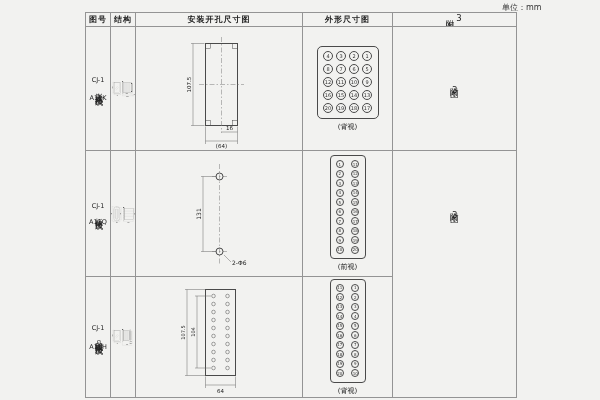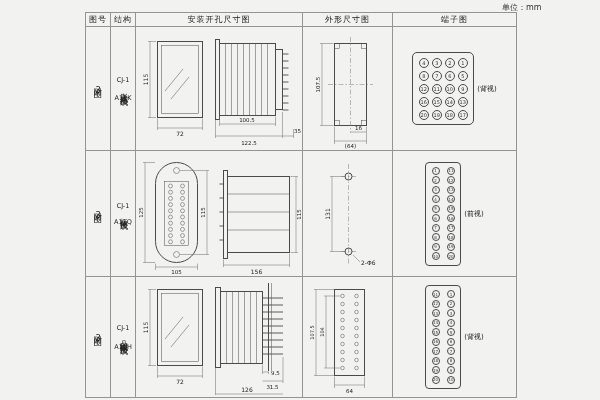--- a/index.html
+++ b/index.html
@@ -21,26 +21,26 @@
     border:1px solid #949494;
   }
   .cell {
     border-right:1px solid #949494;
     border-bottom:1px solid #949494;
     display:flex; align-items:center; justify-content:center;
     overflow:hidden;
   }
   .cell:nth-child(5n) { border-right:none; }
   .cell:nth-last-child(-n+5) { border-bottom:none; }
-  .head { font-size:8px; letter-spacing:1px; white-space:nowrap; }
+  .head { font-size:8px; letter-spacing:1px; white-space:nowrap;font-weight:bold; }
   .vtext { writing-mode:vertical-lr; text-orientation:upright; font-size:8.5px; letter-spacing:2px; line-height:1; }
   .struct { flex-direction:column; gap:2px; padding:5px 0; }
   .struct .vtext { font-size:8px; letter-spacing:1px; }
   .model,.code { font-size:6.5px; white-space:nowrap; }
-  .term { flex-direction:row; gap:3px; }
+  .term { flex-direction:column; gap:3px; }
   .term-box { border:1px solid #4a4a4a; display:grid; justify-content:center; align-content:center; background:transparent; }
   .g4 { border-radius:5px; grid-template-columns:repeat(4,11px); grid-auto-rows:11px; gap:2px; padding:4px 5px; }
   .g2 { border-radius:4px; grid-template-columns:repeat(2,8.5px); grid-template-rows:repeat(10,8.5px); grid-auto-flow:column; gap:1px 7px; padding:4px 5px; }
   .tcirc {
     border:1px solid #4a4a4a; border-radius:50%;
     width:10px; height:10px; margin:auto;
     display:flex; align-items:center; justify-content:center;
     font-size:5px; color:#333;
   }
   .g2 .tcirc { width:8px; height:8px; font-size:4px; }
@@ -61,21 +61,20 @@
 <div class="page">
 
   <div class="unit">单位：mm</div>
 
   <div class="spec-table">
 
     <div class="cell head">图号</div>
     <div class="cell head">结构</div>
     <div class="cell head">安装开孔尺寸图</div>
     <div class="cell head">外形尺寸图</div>
-    <div class="cell head">端子图</div>
 
     <div class="cell">
       <span class="vtext">附图3</span>
     </div>
 
     <div class="cell struct">
       <span class="model">CJ-1</span>
       <span class="vtext">嵌入式后接线</span>
       <span class="code">A11K</span>
     </div>

